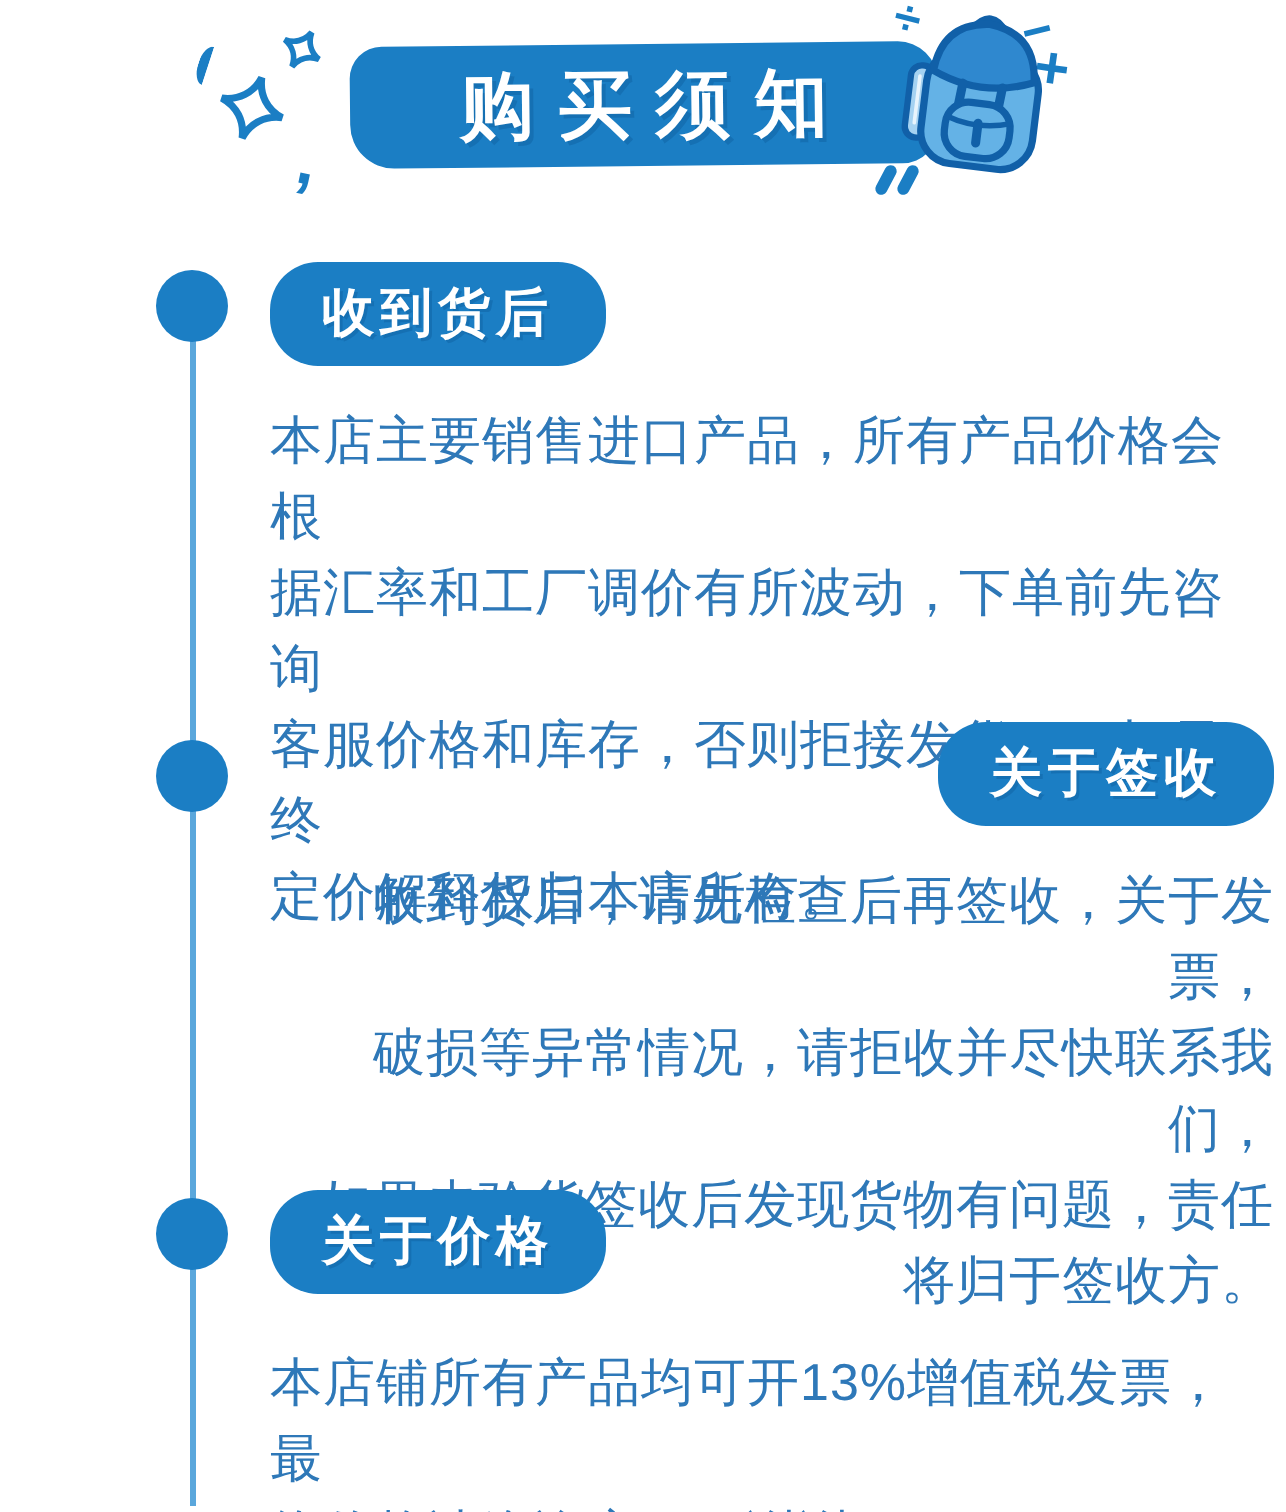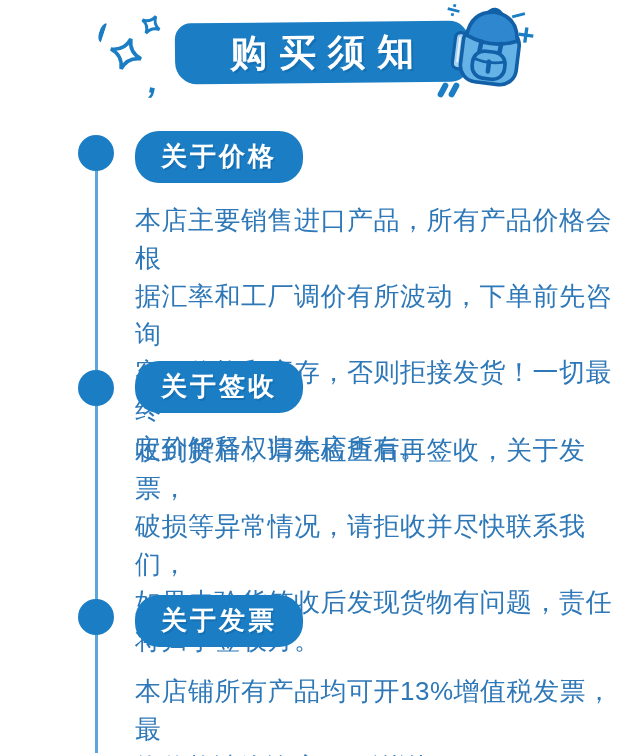--- a/index.html
+++ b/index.html
@@ -87,21 +87,21 @@
     background: #1b7ec4;
     z-index: 2;
   }
   .dot-1 { top: 135px; }
   .dot-2 { top: 370px; }
   .dot-3 { top: 599px; }
 
   
   .section { position: absolute; left: 135px; width: 502px; z-index: 2; }
   .section-1 { top: 131px; }
-  .section-2 { top: 361px; }
+  .section-2 { top: 361px; text-align: right; }
   .section-3 { top: 595px; }
   .pill {
     display: inline-block;
     background: #1b7ec4;
     color: #ffffff;
     border-radius: 24px;
     padding: 8px 26px 9px 26px;
     font-size: 26px;
     font-weight: 800;
     letter-spacing: 3px;
@@ -165,34 +165,34 @@
       <path d="M10 44 L10 70" stroke="#e8f4fc" stroke-width="2" stroke-linecap="round"></path>
     </g>
   </svg>
 
   <div class="timeline-line"></div>
   <div class="timeline-dot dot-1"></div>
   <div class="timeline-dot dot-2"></div>
   <div class="timeline-dot dot-3"></div>
 
   <div class="section section-1">
-    <div class="pill">关于价格</div>
+    <div class="pill">收到货后</div>
     <div class="body-text">本店主要销售进口产品，所有产品价格会根
 据汇率和工厂调价有所波动，下单前先咨询
 客服价格和库存，否则拒接发货！一切最终
 定价解释权归本店所有。</div>
   </div>
 
   <div class="section section-2">
     <div class="pill">关于签收</div>
     <div class="body-text">收到货后，请先检查后再签收，关于发票，
 破损等异常情况，请拒收并尽快联系我们，
 如果未验货签收后发现货物有问题，责任
 将归于签收方。</div>
   </div>
 
   <div class="section section-3">
-    <div class="pill">关于发票</div>
+    <div class="pill">关于价格</div>
     <div class="body-text">本店铺所有产品均可开13%增值税发票，最
 终价格请咨询客服，谢谢。</div>
   </div>
 
 </div>
 
 </body></html>

